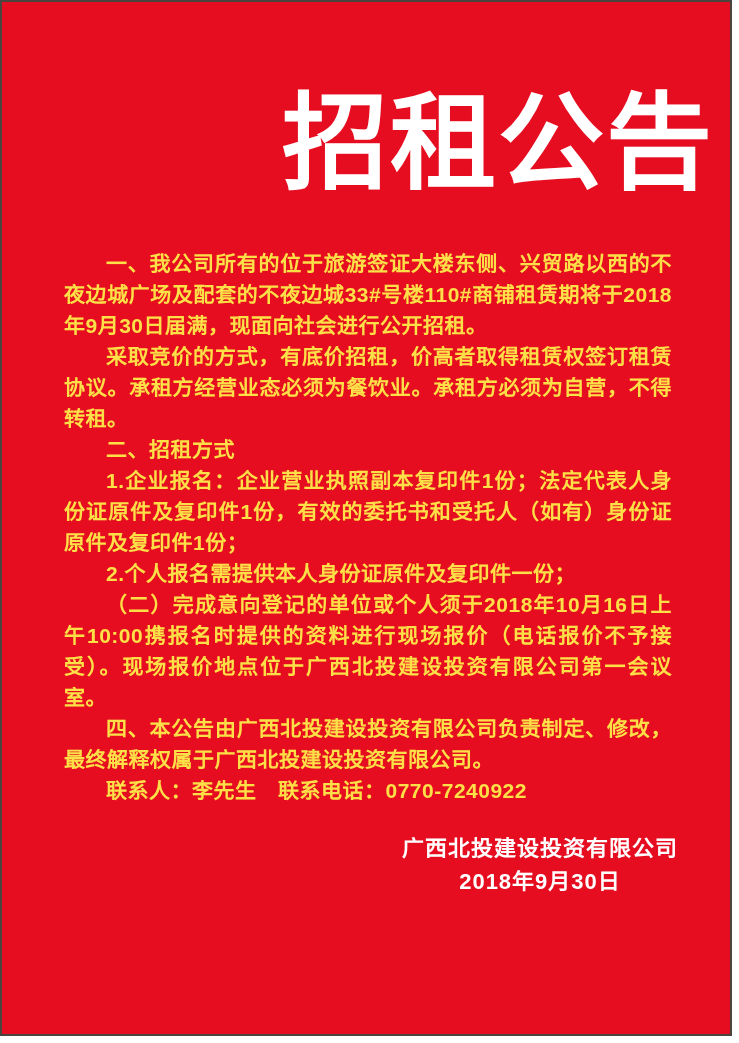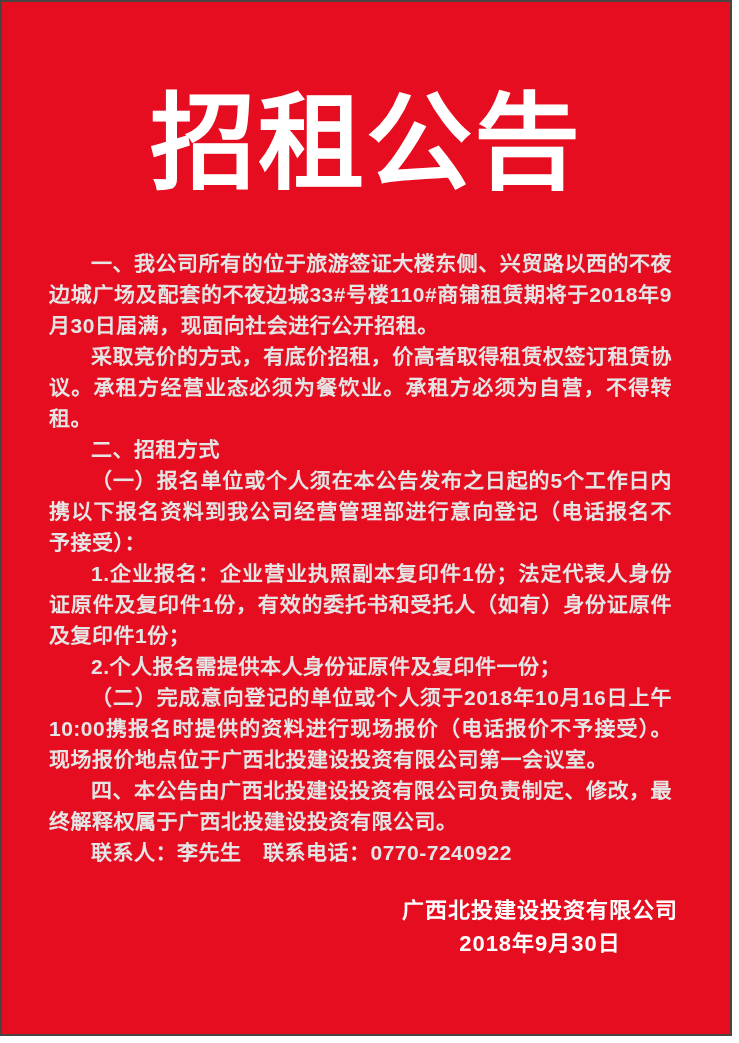--- a/index.html
+++ b/index.html
@@ -14,34 +14,34 @@
     position: absolute;
     top: 0;
     left: 0;
     width: 732px;
     height: 1036px;
     box-sizing: border-box;
     background: #e50d1f;
     border: 2px solid #4a4440;
   }
   .poster-title {
-    margin: 86px 0 0 0;
-    text-align: center;
+    margin: 86px 16px 0 0;
+    text-align: right;
     color: #ffffff;
     font-family: "DejaVu Serif", "Liberation Serif", serif;
     font-weight: bold;
     font-size: 106px;
     line-height: 1.04;
     letter-spacing: 2px;
     white-space: nowrap;
   }
   .notice-body {
     margin-top: 50px;
-    padding: 0 58px 0 47px;
-    color: #e5e5e5;
+    padding: 0 58px 0 62px;
+    color: #fde047;
     font-family: "Liberation Sans", "DejaVu Sans", sans-serif;
     font-weight: bold;
     font-size: 21px;
     line-height: 31px;
     letter-spacing: 0.5px;
     text-align: justify;
   }
   .notice-body p {
     margin: 0;
     text-indent: 2em;
@@ -65,21 +65,20 @@
 </head>
 <body>
 
 <div class="poster">
   <h1 class="poster-title">招租公告</h1>
 
   <div class="notice-body">
     <p>一、我公司所有的位于旅游签证大楼东侧、兴贸路以西的不夜边城广场及配套的不夜边城33#号楼110#商铺租赁期将于2018年9月30日届满，现面向社会进行公开招租。</p>
     <p>采取竞价的方式，有底价招租，价高者取得租赁权签订租赁协议。承租方经营业态必须为餐饮业。承租方必须为自营，不得转租。</p>
     <p>二、招租方式</p>
-    <p>（一）报名单位或个人须在本公告发布之日起的5个工作日内携以下报名资料到我公司经营管理部进行意向登记（电话报名不予接受）：</p>
     <p>1.企业报名：企业营业执照副本复印件1份；法定代表人身份证原件及复印件1份，有效的委托书和受托人（如有）身份证原件及复印件1份；</p>
     <p>2.个人报名需提供本人身份证原件及复印件一份；</p>
     <p>（二）完成意向登记的单位或个人须于2018年10月16日上午10:00携报名时提供的资料进行现场报价（电话报价不予接受）。现场报价地点位于广西北投建设投资有限公司第一会议室。</p>
     <p>四、本公告由广西北投建设投资有限公司负责制定、修改，最终解释权属于广西北投建设投资有限公司。</p>
     <p>联系人：李先生　联系电话：0770-7240922</p>
   </div>
 
   <div class="signature">
     <div class="signature-inner">
       <div>广西北投建设投资有限公司</div>

